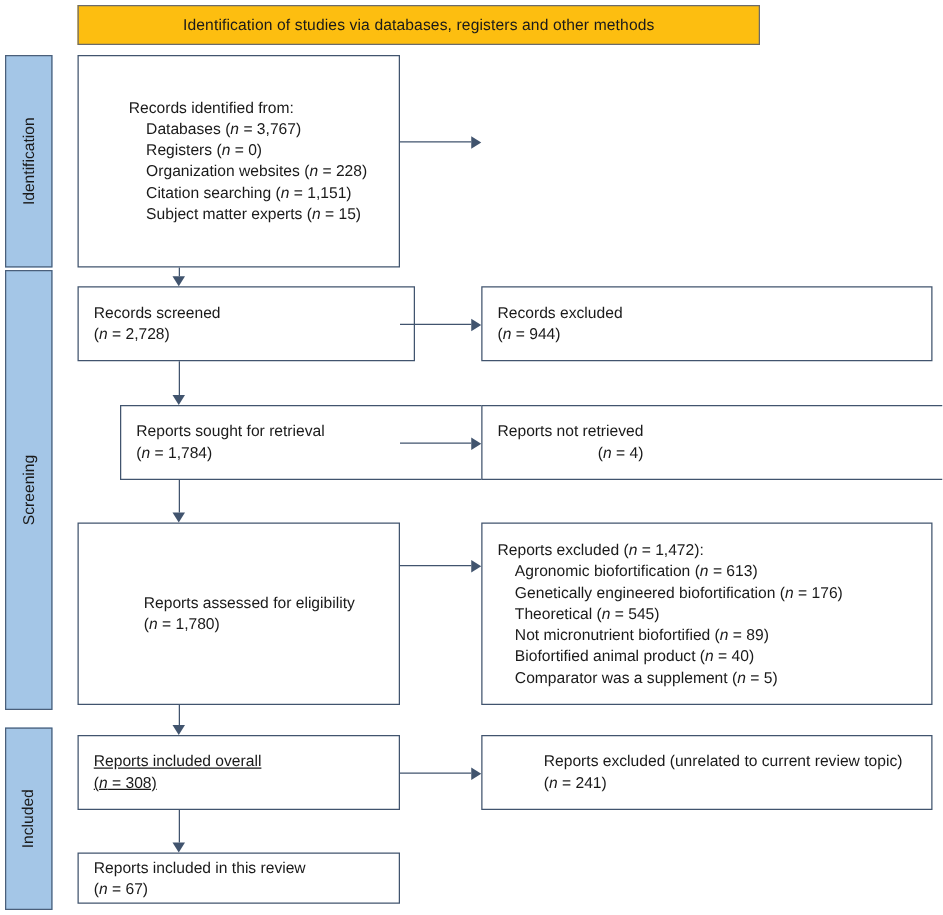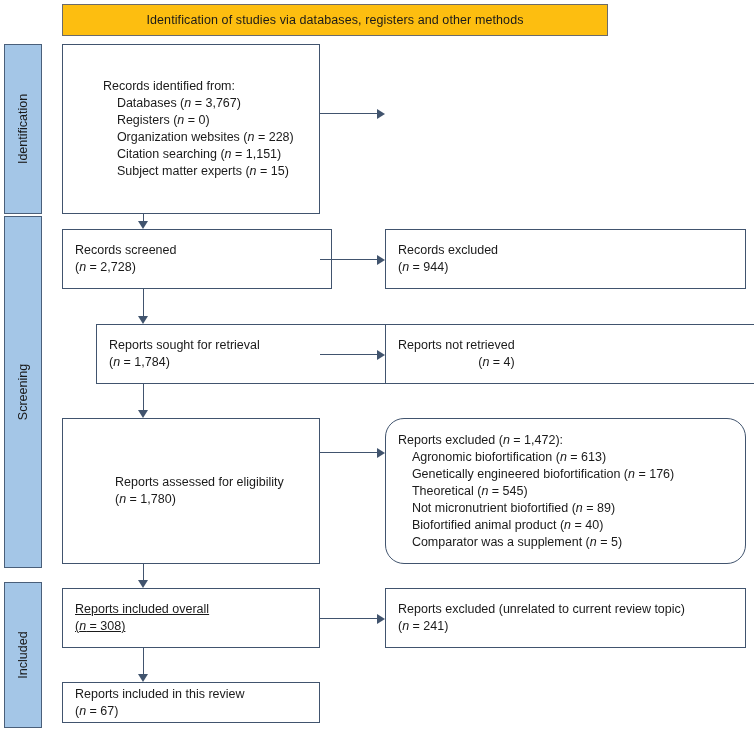--- a/index.html
+++ b/index.html
@@ -86,22 +86,22 @@
   .box-screened        { left: 62px;  top: 229px; width: 270px; height: 60px;  }
   .box-sought          { left: 62px;  top: 324px; width: 296px; height: 60px; margin-left: 34px;  }
   .box-assessed        { left: 62px;  top: 418px; width: 258px; height: 146px; padding-left: 40px; }
   .box-included-all    { left: 62px;  top: 588px; width: 258px; height: 60px; text-decoration: underline;  }
   .box-included-review { left: 62px;  top: 682px; width: 258px; height: 41px;  }
 
   
   .box-removed         { left: 385px; top: 63px;  width: 361px; height: 126px; }
   .box-excl-screened   { left: 385px; top: 229px; width: 361px; height: 60px; align-items: center;  }
   .box-not-retrieved   { left: 385px; top: 324px; width: 435px; height: 60px; text-align: right;  }
-  .box-excl-reports    { left: 385px; top: 418px; width: 361px; height: 146px; border-radius: 19px; }
-  .box-excl-unrelated  { left: 385px; top: 588px; width: 361px; height: 60px;  }
+  .box-excl-reports    { left: 385px; top: 418px; width: 361px; height: 146px; }
+  .box-excl-unrelated  { left: 385px; top: 588px; width: 361px; height: 60px; padding-left: 37px;  }
 
   
   .hline {
     position: absolute;
     height: 0;
     border-top: 1.6px solid #41546e;
   }
   .vline {
     position: absolute;
     width: 0;

